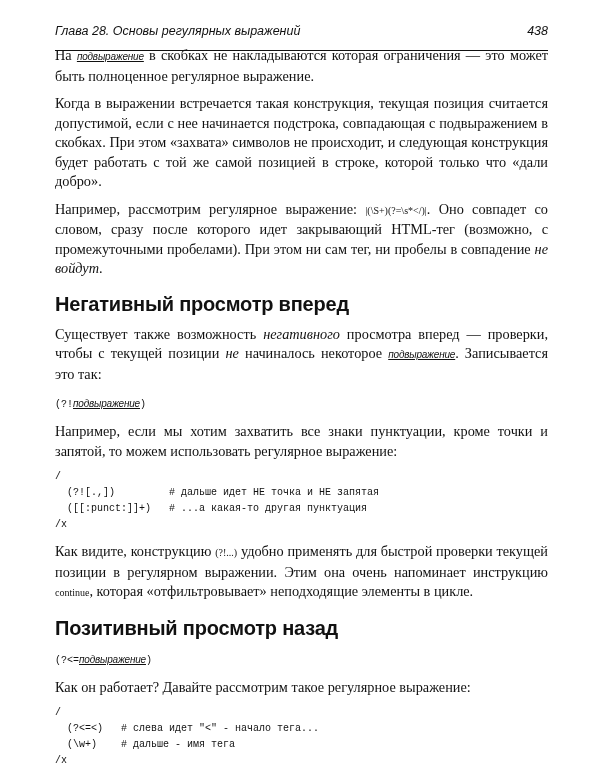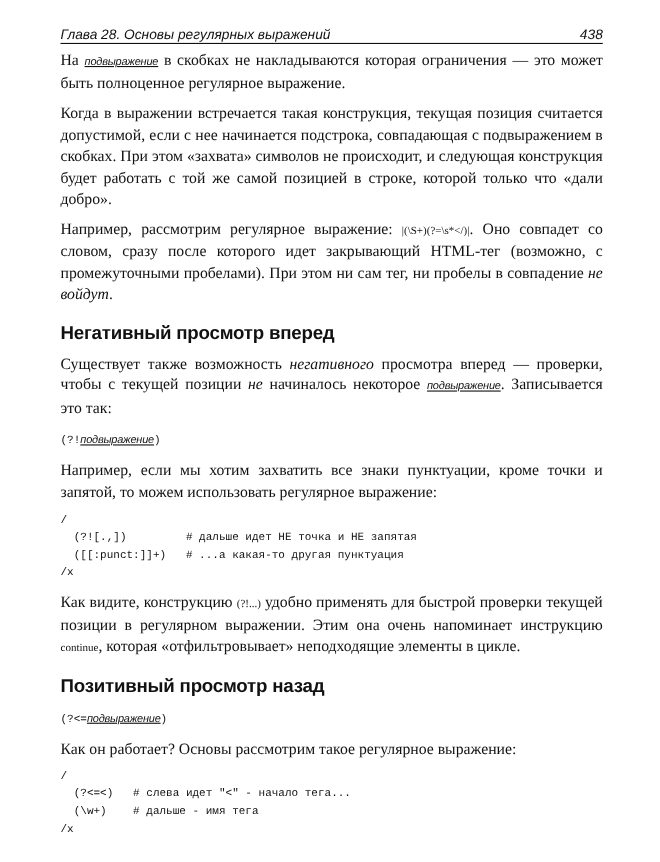--- a/index.html
+++ b/index.html
@@ -1,28 +1,28 @@
 <!DOCTYPE html>
 <html><head>
 <meta charset="utf-8">
 <style>
   html, body { margin: 0; padding: 0; background: #ffffff; }
   body { width: 600px; height: 784px; overflow: hidden; position: relative;
          font-family: "Liberation Serif", serif; color: #111; }
   .page { position: absolute; left: 55px; top: 0; width: 493px; }
   .running-head { position: absolute; top: 20px; left: 0; width: 493px; height: 18px;
          border-bottom: 1.5px solid #111; font-family: "Liberation Sans", sans-serif;
-         font-style: italic; font-size: 12.5px; display: flex; justify-content: space-between; align-items: flex-end; padding-bottom: 1px; }
+         font-style: italic; font-size: 12.5px; display: flex; justify-content: space-between; align-items: flex-end; padding-bottom: 12px; }
   .running-head .num { font-style: italic; font-weight: normal; }
   .body { position: absolute; top: 46px; left: 0; width: 493px; }
   p { margin: 0 0 8px 0; font-size: 14.3px; line-height: 19.5px; text-align: justify; }
   .ital-code { font-family: "Liberation Sans", sans-serif; font-style: italic; font-size: 10px; letter-spacing: -0.2px; text-decoration: underline; }
   .code { font-family: Liberation Serif, serif; font-size: 10px; }
   em { font-style: italic; }
-  h2 { font-family: "Liberation Sans", sans-serif; font-weight: bold; font-size: 17px;
+  h2 { font-family: "Liberation Sans", sans-serif; font-weight: bold; font-size: 20px;
        margin: 14px 0 9px 0; letter-spacing: -0.2px; }
   .codeline { font-family: "Liberation Mono", monospace; font-size: 10px; line-height: 16px; margin: 12px 0 9px 0; }
   pre.block { font-family: "Liberation Mono", monospace; font-size: 10px; line-height: 16px;
        margin: 0 0 9px 0; white-space: pre; }
 </style>
 </head>
 <body>
 
 <div class="page">
 
@@ -52,21 +52,21 @@
   ([[:punct:]]+)   # ...а какая-то другая пунктуация
 /x</pre>
 
     <p><span>Как видите, конструкцию </span><span class="code">(?!...)</span><span> удобно применять для быстрой проверки текущей позиции в регулярном выражении. Этим она очень напоминает инструкцию </span><span class="code">continue</span><span>, которая «отфильтровывает» неподходящие элементы в цикле.</span></p>
 
     <h2>Позитивный просмотр назад</h2>
 
 
     <div class="codeline"><span>(?&lt;=</span><span class="ital-code">подвыражение</span><span>)</span></div>
 
-    <p>Как он работает? Основы рассмотрим такое регулярное выражение:</p>
+    <p>Как он работает? Давайте рассмотрим такое регулярное выражение:</p>
 
     <pre class="block">/
   (?&lt;=&lt;)   # слева идет "&lt;" - начало тега...
   (\w+)    # дальше - имя тега
 /x</pre>
 
   </div>
 </div>
 
 </body></html>

